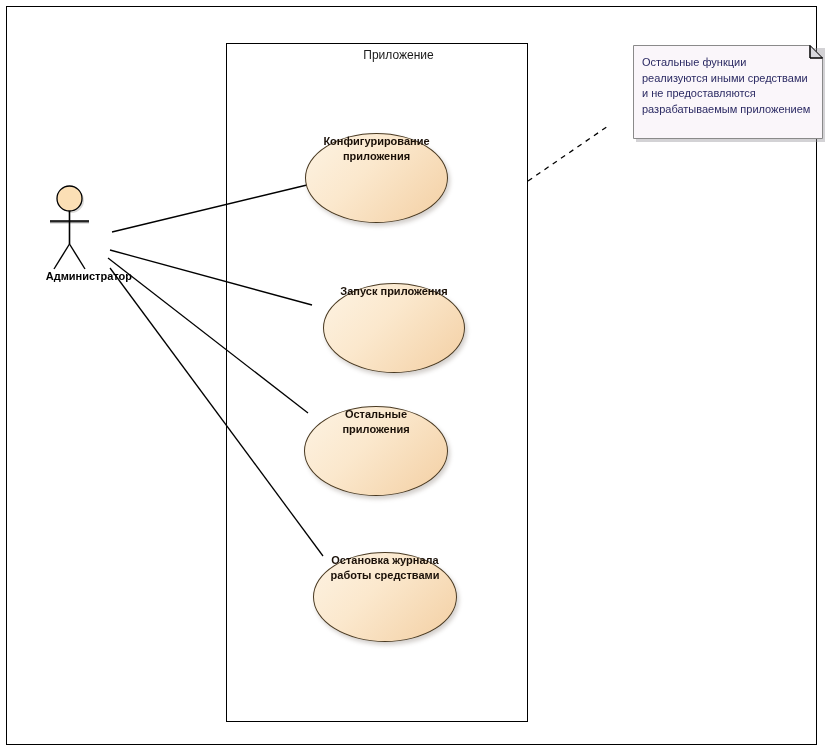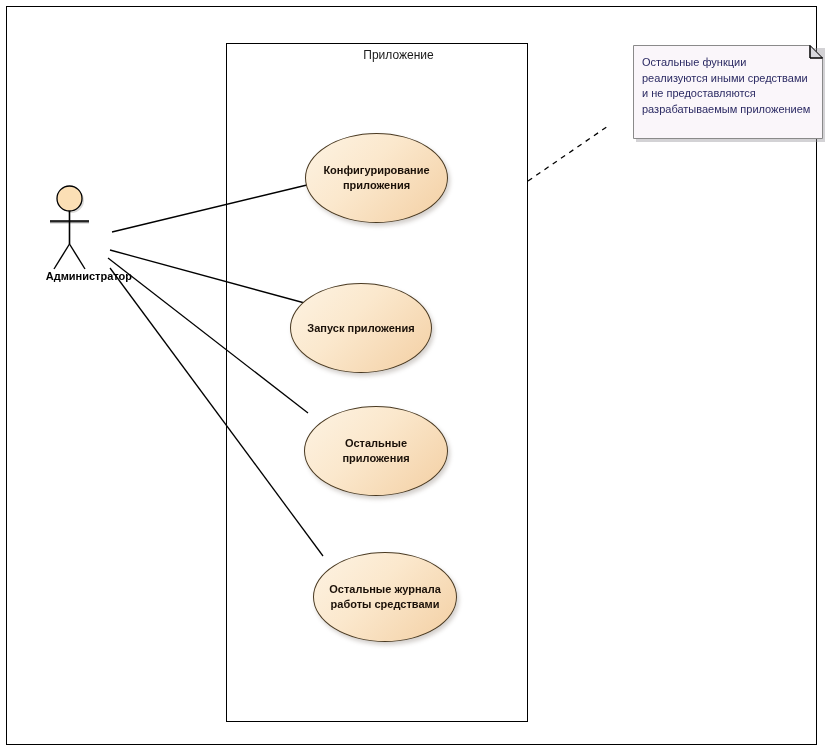--- a/index.html
+++ b/index.html
@@ -89,21 +89,20 @@
 
   
   .usecase {
     position: absolute;
     border-radius: 50%;
     border: 1px solid #4a3a22;
     box-sizing: border-box;
     background: linear-gradient(135deg, #fdf3e3 0%, #fbe8cd 42%, #f3cfa3 100%);
     box-shadow: 2px 3px 4px rgba(120,110,100,0.33);
     display: flex;
-    align-items: center;
     justify-content: center;
   }
   .usecase .uc-label {
     font-size: 11px;
     font-weight: bold;
     color: #1a1008;
     text-align: center;
     line-height: 1.32;
     padding: 0 12px;
   }
@@ -186,36 +185,36 @@
     <line x1="528" y1="181" x2="608" y2="126" stroke="#000000" stroke-width="1.3" stroke-dasharray="5 5"></line>
   </svg>
 
   <div class="usecase" style="left:305px; top:133px; width:143px; height:90px;">
     <div class="uc-label">
       <span>Конфигурирование</span><br>
       <span>приложения</span>
     </div>
   </div>
 
-  <div class="usecase" style="left:290px; top:283px; width:142px; height:90px;">
+  <div class="usecase" style="left:323px; top:283px; width:142px; height:90px;">
     <div class="uc-label">
       <span>Запуск приложения</span>
     </div>
   </div>
 
   <div class="usecase" style="left:304px; top:406px; width:144px; height:90px;">
     <div class="uc-label">
       <span>Остальные</span><br>
       <span>приложения</span>
     </div>
   </div>
 
   <div class="usecase" style="left:313px; top:552px; width:144px; height:90px;">
     <div class="uc-label">
-      <span>Остальные журнала</span><br>
+      <span>Остановка журнала</span><br>
       <span>работы средствами</span>
     </div>
   </div>
 
   <div id="actor">
     <svg width="110" height="105" viewBox="0 0 110 105">
 
       <circle cx="49.5" cy="18.5" r="12.5" fill="rgba(150,145,140,0.35)"></circle>
 
       <circle cx="47.5" cy="16.5" r="12.5" fill="#fbdfb5" stroke="#000000" stroke-width="1.3"></circle>

